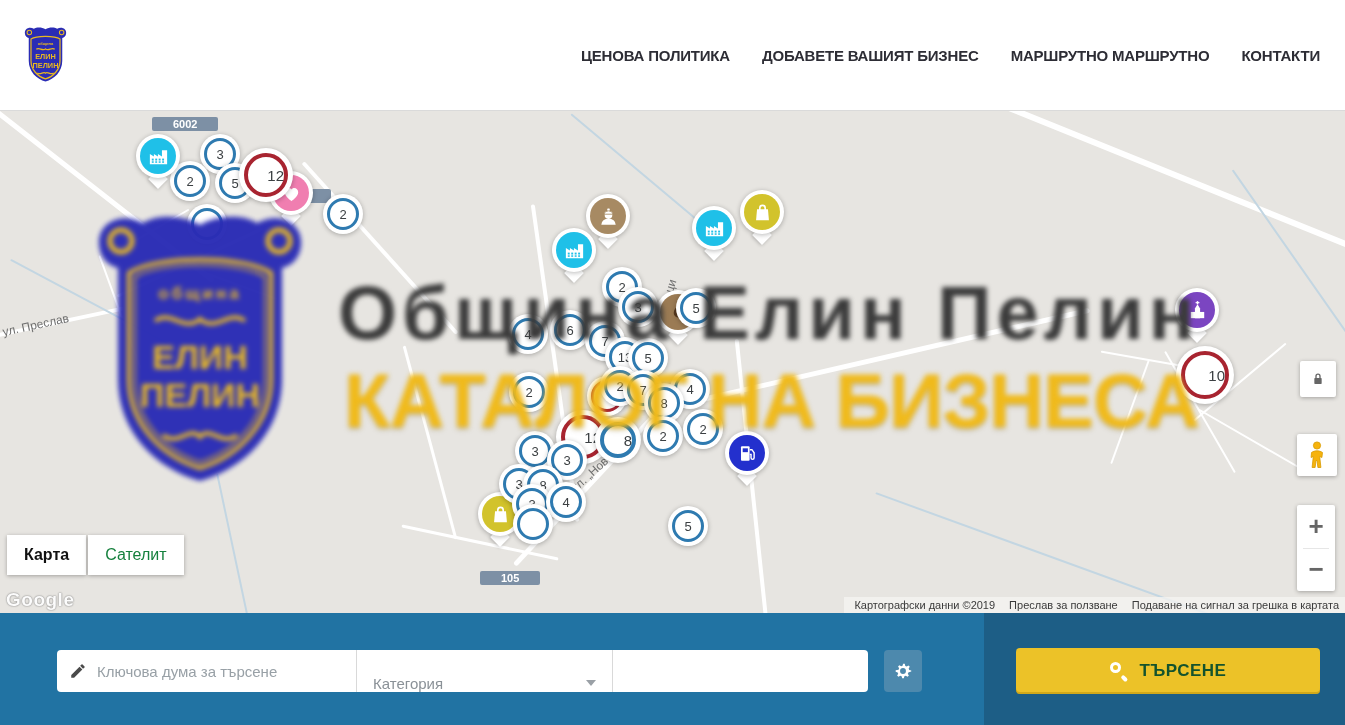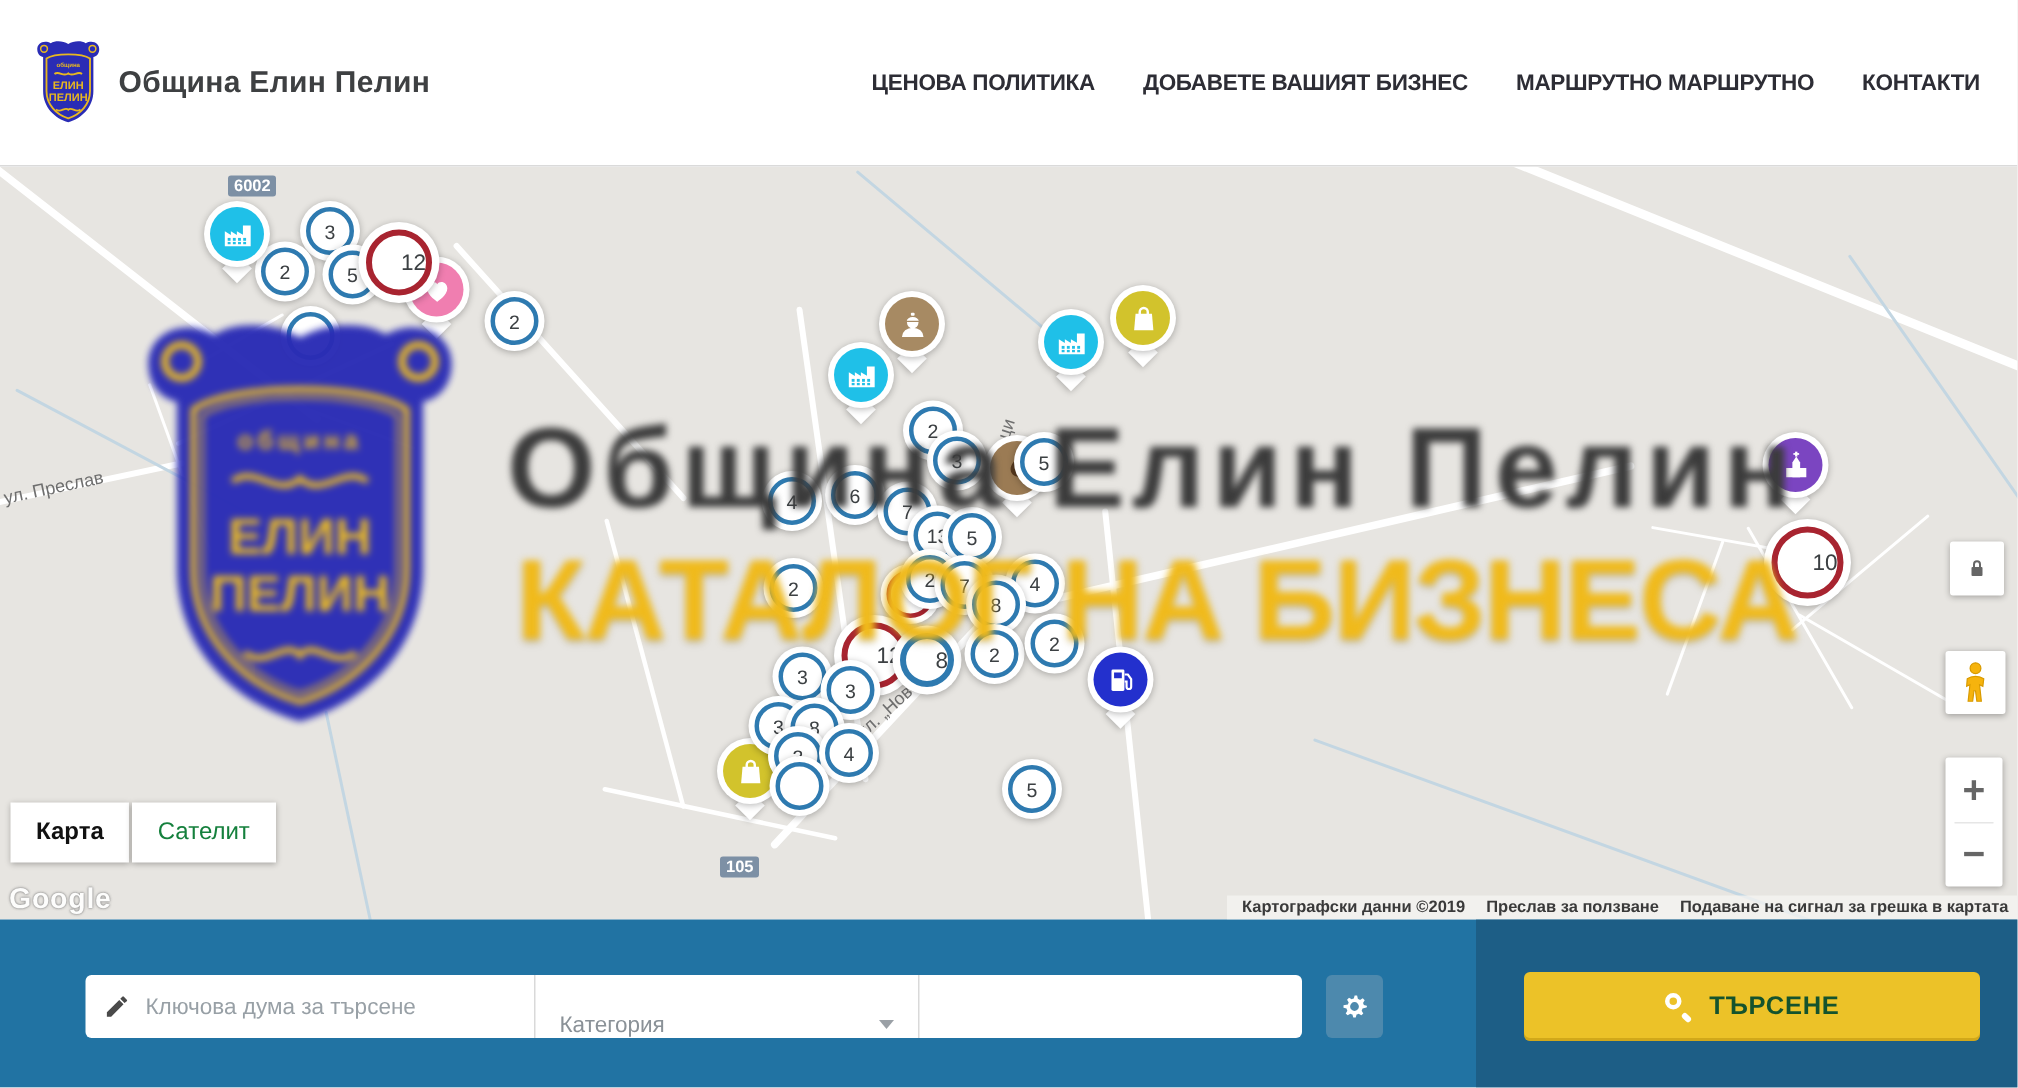--- a/index.html
+++ b/index.html
@@ -16,21 +16,21 @@
   .brand-subtitle { font-size:17px; font-weight:bold; color:#e6af12; margin-top:2px; letter-spacing:0.3px; }
   nav { margin-left:auto; margin-right:25px; display:flex; gap:32px; }
   .nav-item { font-size:15px; font-weight:bold; color:#2d2d35; letter-spacing:-0.2px; cursor:pointer; white-space:nowrap; }
 
   
   .map { position:relative; width:1345px; height:502px; background:#e7e5e1; overflow:hidden; }
   .road { position:absolute; background:#ffffff; border-radius:3px; }
   .water { position:absolute; background:#c3d6e2; border-radius:2px; }
   .street-label { position:absolute; font-size:12px; color:#6f6f6f; white-space:nowrap; z-index:5; }
   .road-badge { position:absolute; background:#7d90a5; color:#fff; font-size:11px; font-weight:bold;
-                padding:1px 4px; border-radius:2px; z-index:6; min-width:8px; min-height:14px; }
+                padding:1px 21px; border-radius:2px; z-index:6; min-width:8px; min-height:14px; }
 
   
   .cluster { position:absolute; border-radius:50%; background:#fff; box-shadow:0 1px 5px rgba(0,0,0,.28);
              display:flex; align-items:center; justify-content:center; cursor:pointer; }
   .cluster .ring { position:absolute; inset:4px; border-radius:50%; border:3px solid #2e7ab0;
                    display:flex; align-items:center; justify-content:center; }
   .cluster.red .ring { border-color:#a82430; }
   .cluster .num { font-size:13px; color:#3c4043; }
   .cluster.big .ring { inset:5px; border-width:4px;justify-content:flex-end; }
   .cluster.big .num { font-size:15px; }
@@ -57,21 +57,21 @@
   
   .maptype { position:absolute; left:7px; top:424px; display:flex; gap:2px; z-index:70; }
   .maptype .mt-btn { background:#fff; height:40px; display:flex; align-items:center; justify-content:center;
                      box-shadow:0 1px 4px rgba(0,0,0,.3); cursor:pointer; font-size:16px; padding:0 17px; }
   .mt-map { font-weight:bold; color:#111; }
   .mt-sat { color:#15803d; }
   .google-logo { position:absolute; left:6px; top:478px; z-index:70; font-size:19px; font-weight:bold;
                  color:#ffffff; letter-spacing:0.5px; opacity:.9;
                  text-shadow:0 0 2px rgba(120,120,120,.9),0 0 1px rgba(120,120,120,.9); }
   .attribution { position:absolute; right:0; top:486px; z-index:70; display:flex; gap:14px;
-                 background:rgba(245,244,242,.75); padding:2px 6px 2px 10px; font-size:11px; color:#3a3a3a;font-weight:bold; }
+                 background:rgba(245,244,242,.75); padding:2px 6px 2px 10px; font-size:11px; color:#3a3a3a; }
   .attribution span { white-space:nowrap; }
   .attr-link { cursor:pointer; }
   .sq-btn { position:absolute; background:#fff; box-shadow:0 1px 4px rgba(0,0,0,.3); z-index:70;
             display:flex; align-items:center; justify-content:center; cursor:pointer; border-radius:2px; }
   .lock-btn { left:1300px; top:250px; width:36px; height:36px; }
   .pegman-btn { left:1297px; top:323px; width:40px; height:42px; }
   .zoomctl { position:absolute; left:1297px; top:394px; width:38px; height:86px; background:#fff;
              box-shadow:0 1px 4px rgba(0,0,0,.3); z-index:70; border-radius:2px; display:flex;
              flex-direction:column; }
   .zoomctl .zbtn { flex:1; display:flex; align-items:center; justify-content:center; font-size:26px;
@@ -119,21 +119,20 @@
         <circle cx="36" cy="30" r="11" fill="none" stroke="#e8b820" stroke-width="5"></circle>
         <circle cx="194" cy="30" r="11" fill="none" stroke="#e8b820" stroke-width="5"></circle>
         <path d="M44,62 L44,168 C44,212 76,245 115,257 C154,245 186,212 186,168 L186,62 C160,44 70,44 44,62 Z" fill="none" stroke="#e8b820" stroke-width="6"></path>
         <text x="115" y="90" text-anchor="middle" font-size="20" fill="#e8b820" font-weight="bold">община</text>
         <path d="M70,112 C85,100 100,124 115,110 C130,124 145,100 160,112" fill="none" stroke="#e8b820" stroke-width="6"></path>
         <text x="115" y="162" text-anchor="middle" font-size="36" fill="#e8b820" font-weight="bold">ЕЛИН</text>
         <text x="115" y="202" text-anchor="middle" font-size="36" fill="#e8b820" font-weight="bold">ПЕЛИН</text>
         <path d="M75,228 C90,241 105,217 115,229 C125,217 140,241 155,228" fill="none" stroke="#e8b820" stroke-width="6"></path>
       </svg>
       <div class="brand-text">
-        <div class="brand-title">Община Елин Пелин</div>
       </div>
     </div>
     <nav id="nav">
         <div class="nav-item">ЦЕНОВА ПОЛИТИКА</div>
         <div class="nav-item">ДОБАВЕТЕ ВАШИЯТ БИЗНЕС</div>
         <div class="nav-item">МАРШРУТНО МАРШРУТНО</div>
         <div class="nav-item">КОНТАКТИ</div>
       </nav>
   </header>
 

